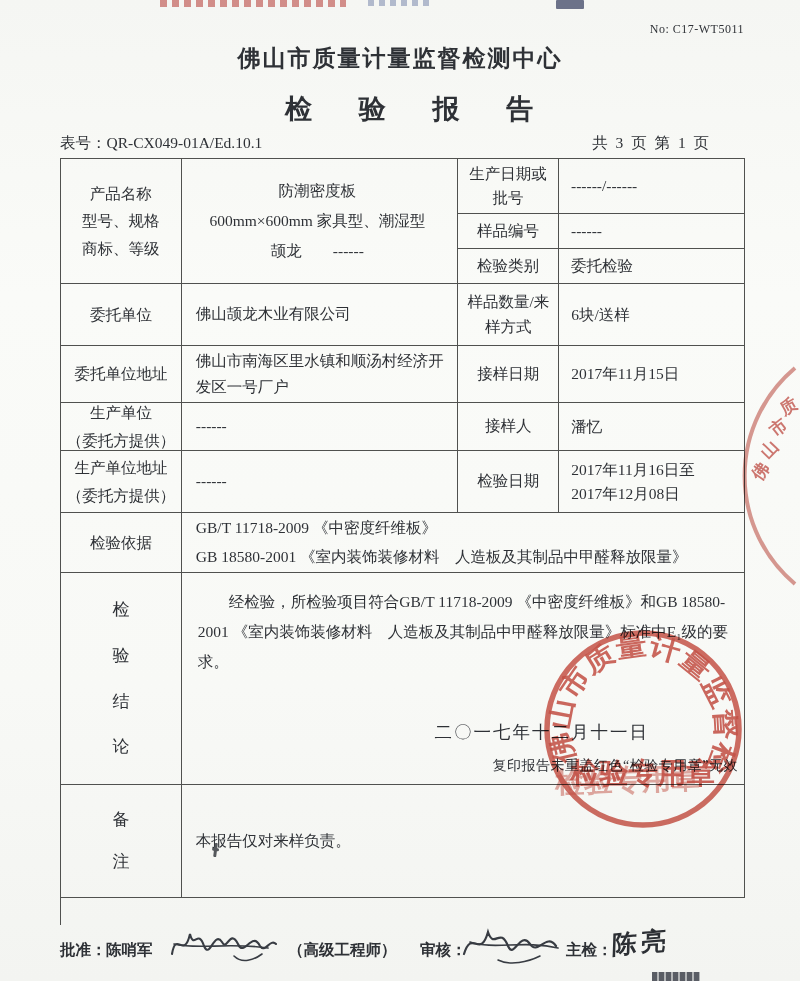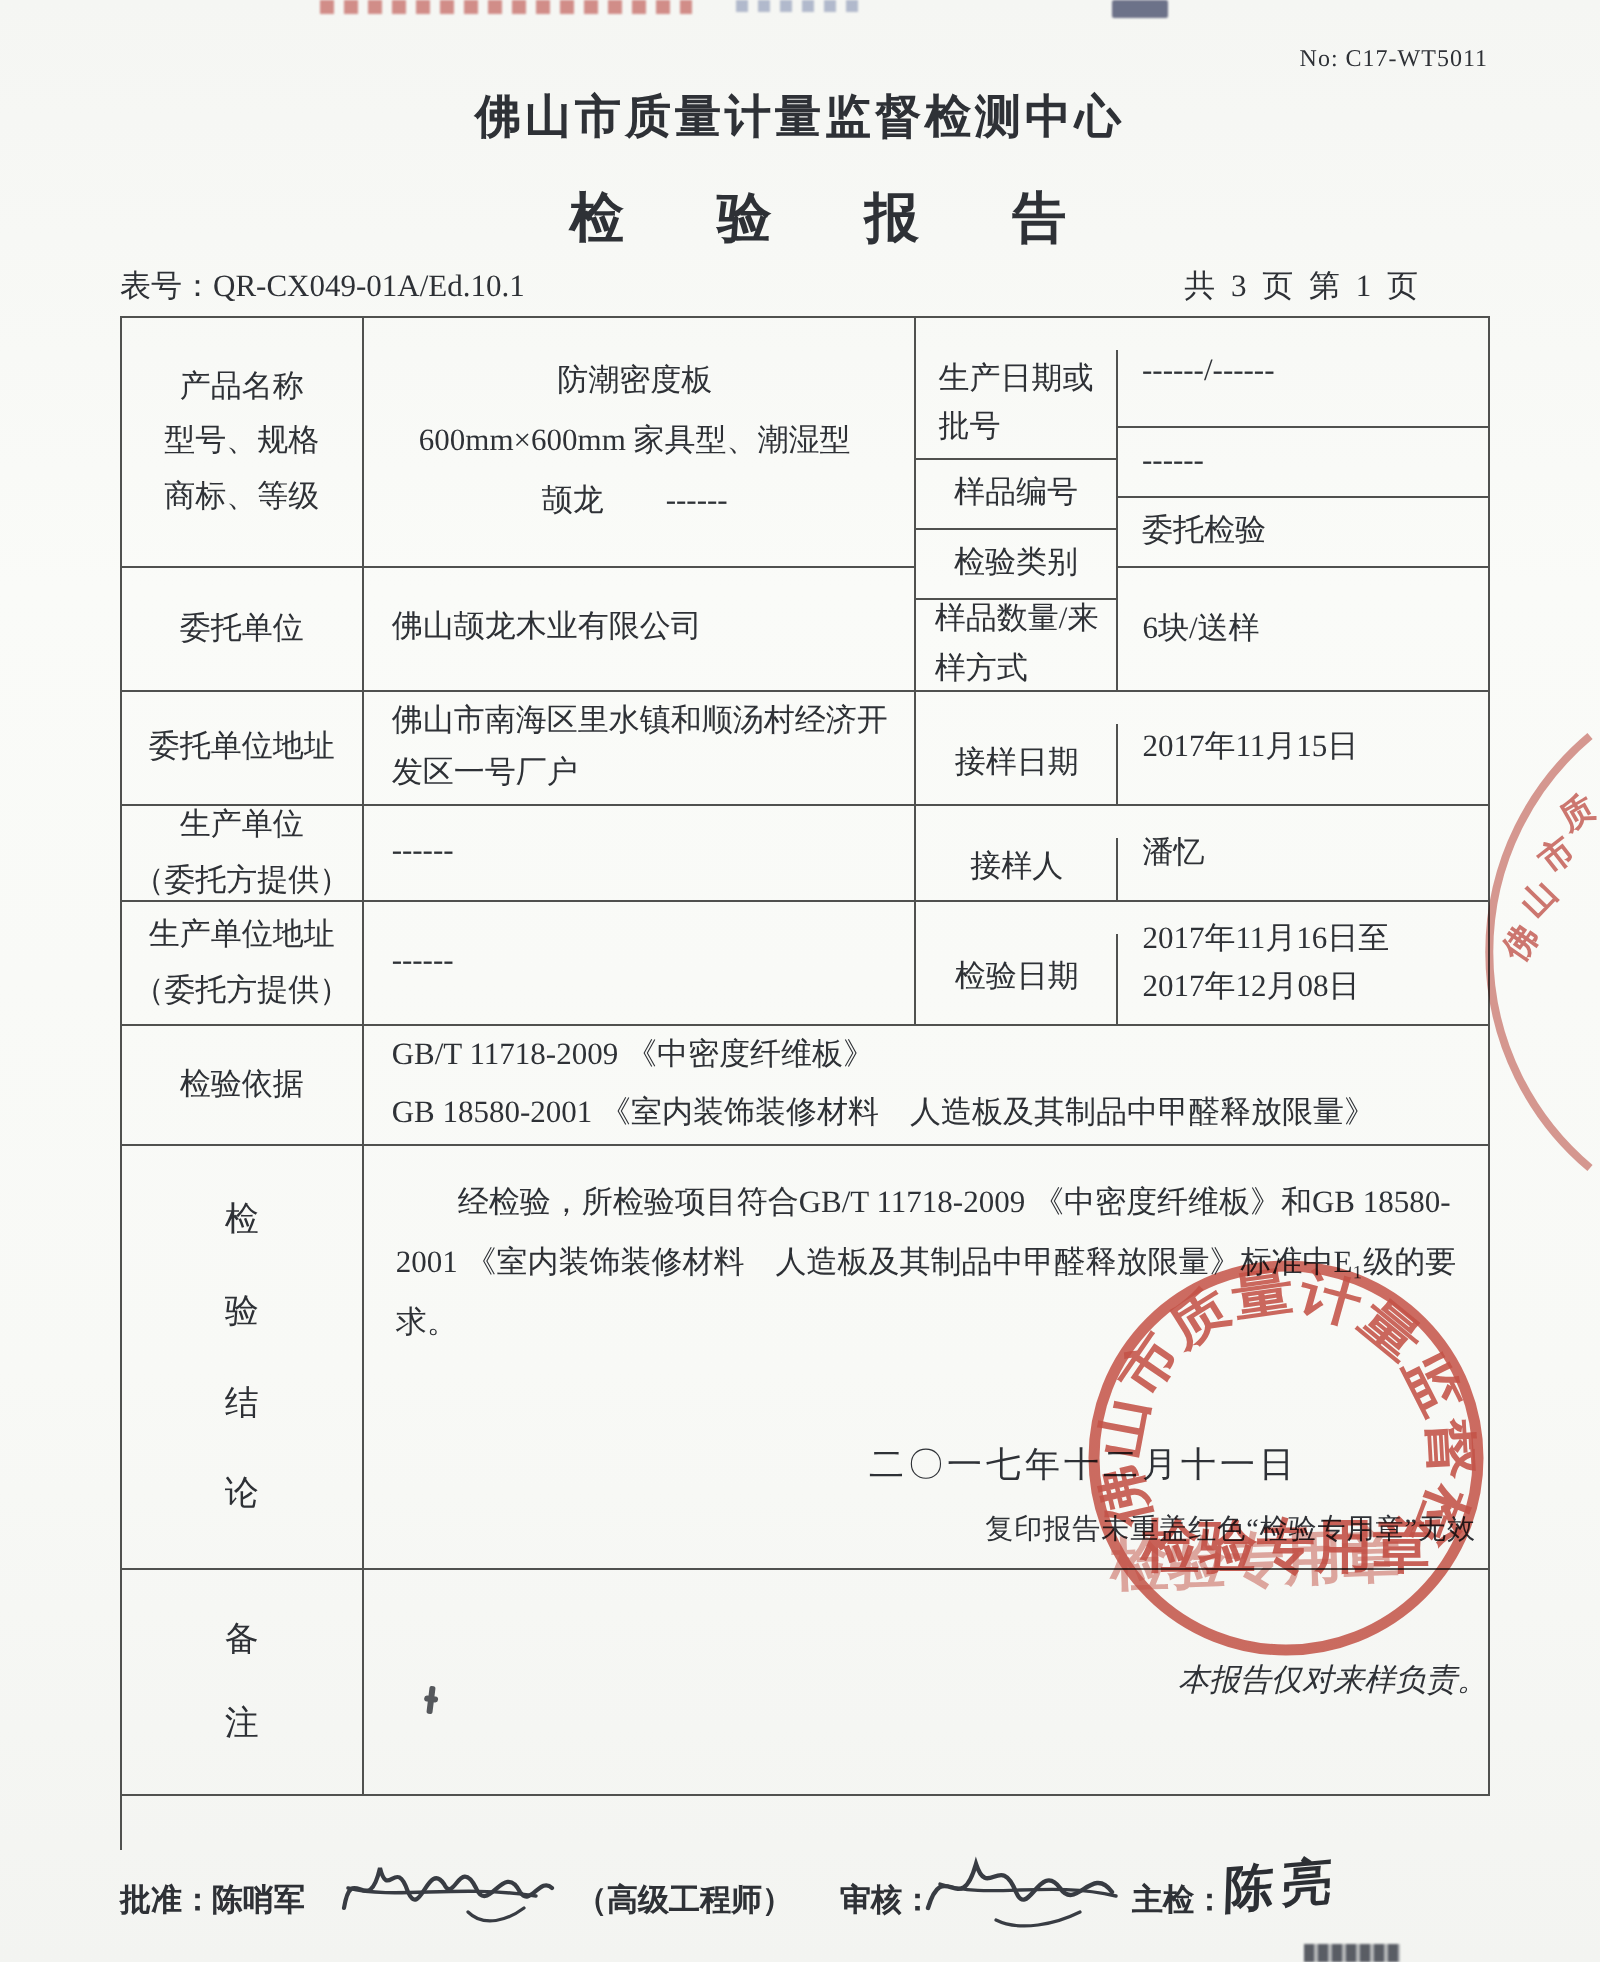--- a/index.html
+++ b/index.html
@@ -35,39 +35,39 @@
 
   
   .tbl { position:absolute; top:158px; left:60px; width:685px; height:767px;
     border-top:1.4px solid #50514f; border-left:1.4px solid #50514f; font-size:15.5px; }
   .trow { display:flex; width:100%; }
   .cell { border-right:1.4px solid #50514f; border-bottom:1.4px solid #50514f;
     display:flex; flex-direction:column; justify-content:center; }
   .c1 { width:121px; align-items:center; text-align:right; line-height:1.75; padding:2px; }
   .c2 { width:277px; padding-left:14px; padding-right:8px; line-height:1.7; }
   .c2.center { align-items:center; text-align:center; padding-left:4px; line-height:1.95; }
-  .c3 { width:101px; align-items:center; line-height:1.55; padding:2px;margin-top:16px; }
+  .c3 { width:101px; align-items:center; text-align:center; line-height:1.55; padding:2px; }
   .c4 { width:186px; padding-left:12px; padding-right:4px; line-height:1.5; }
   .stack { width:287px; display:flex; flex-direction:column; }
   .subrow { display:flex; width:100%; }
   .subrow .cell { height:100%; }
   .cwide { width:564px; padding-left:14px; line-height:1.85; }
   .pre { white-space:pre-line; }
   .vlabel { justify-content:space-around; padding:14px 2px; font-size:17px; }
 
   
   .concl-cell { position:relative; justify-content:flex-start; padding:0; }
   .concl-text { margin:14px 13px 0 16px; text-indent:2em; line-height:1.95; font-size:15.5px; }
   .concl-date { position:absolute; top:143px; right:95px; font-size:17.5px; letter-spacing:2px; }
   .copy-note { position:absolute; top:180px; right:6px; font-size:14px; letter-spacing:.5px; }
   .stamp-main { position:absolute; left:355px; top:50px; width:212px; height:212px;
     mix-blend-mode:multiply; opacity:.92; z-index:5; }
 
   
-  .remark-cell { position:relative; align-items:flex-end; text-align:center;font-style:italic; }
+  .remark-cell { position:relative; align-items:flex-start; text-align:center; }
   .ink-artifact { position:absolute; left:32px; top:58px; width:3px; height:14px;
     background:#3a3d42; transform:rotate(7deg); opacity:.85; border-radius:1px; }
   .ink-artifact:after { content:""; position:absolute; left:-2px; top:5px; width:7px; height:3px;
     background:#3a3d42; border-radius:2px; }
 
   
   .footer { position:absolute; top:924px; left:60px; width:700px; height:52px; font-size:15.5px; }
   .footer .lbl { position:absolute; top:16px; font-weight:700; }
   .f-approve { left:0; }
   .f-name { left:46px; }

